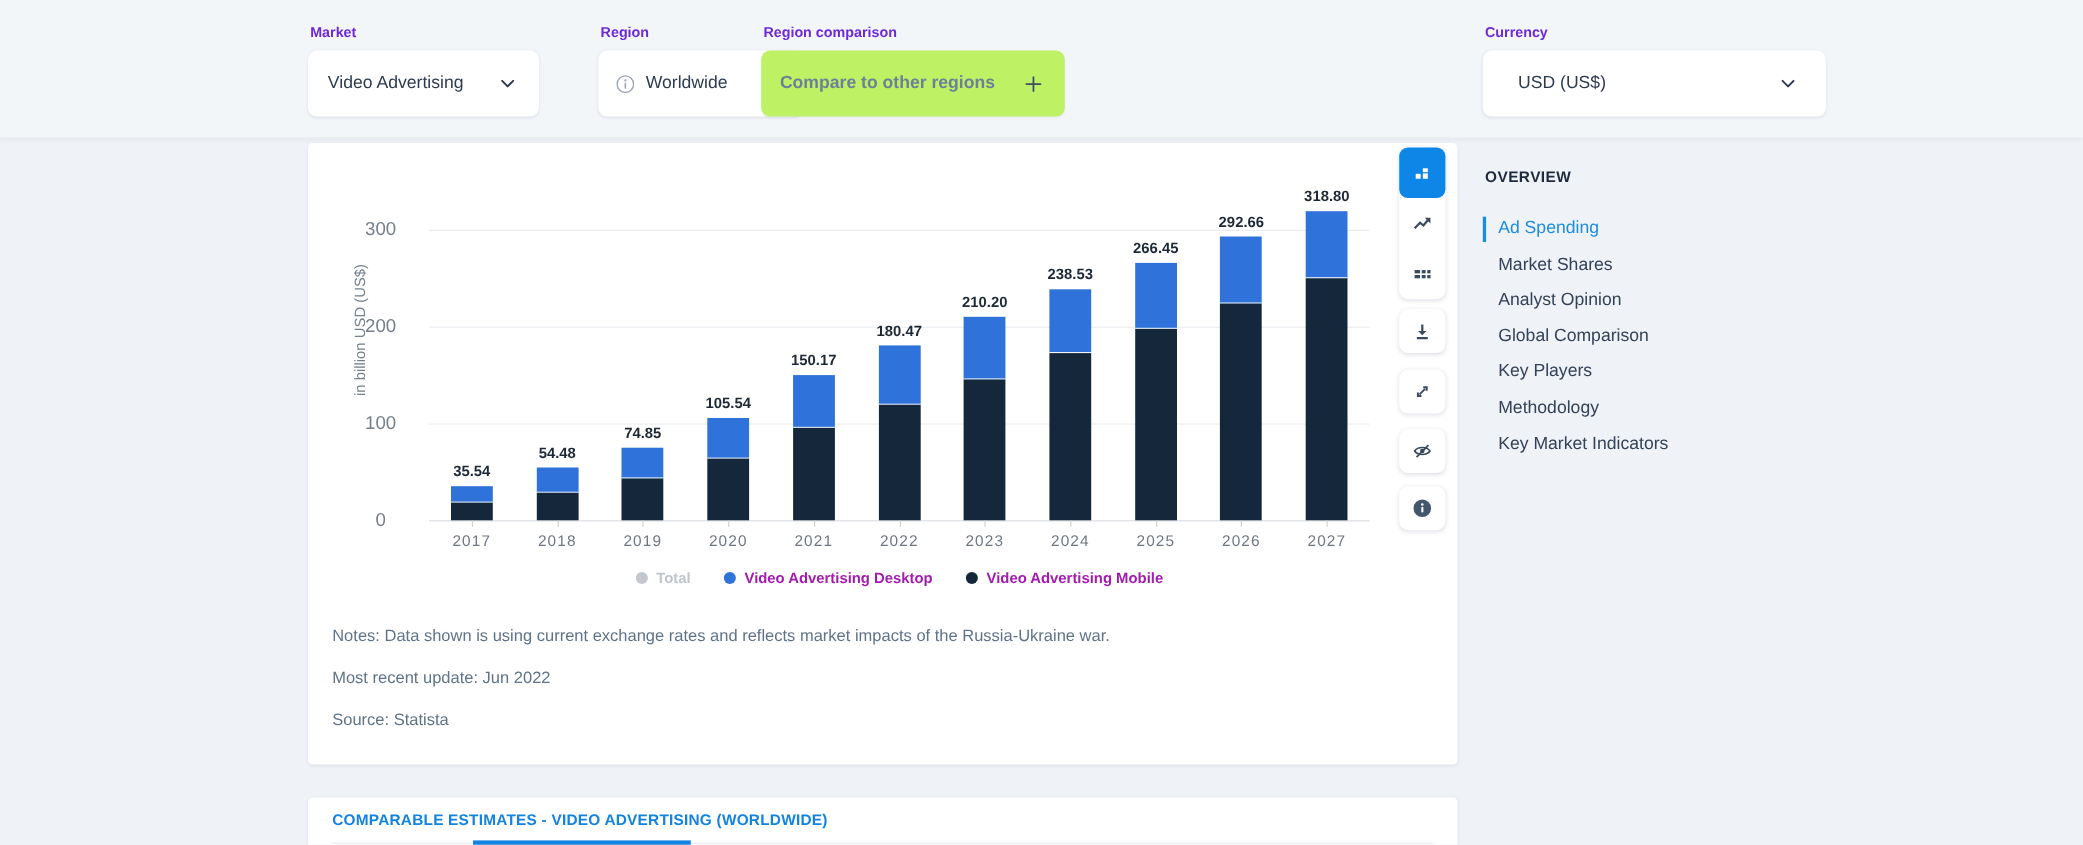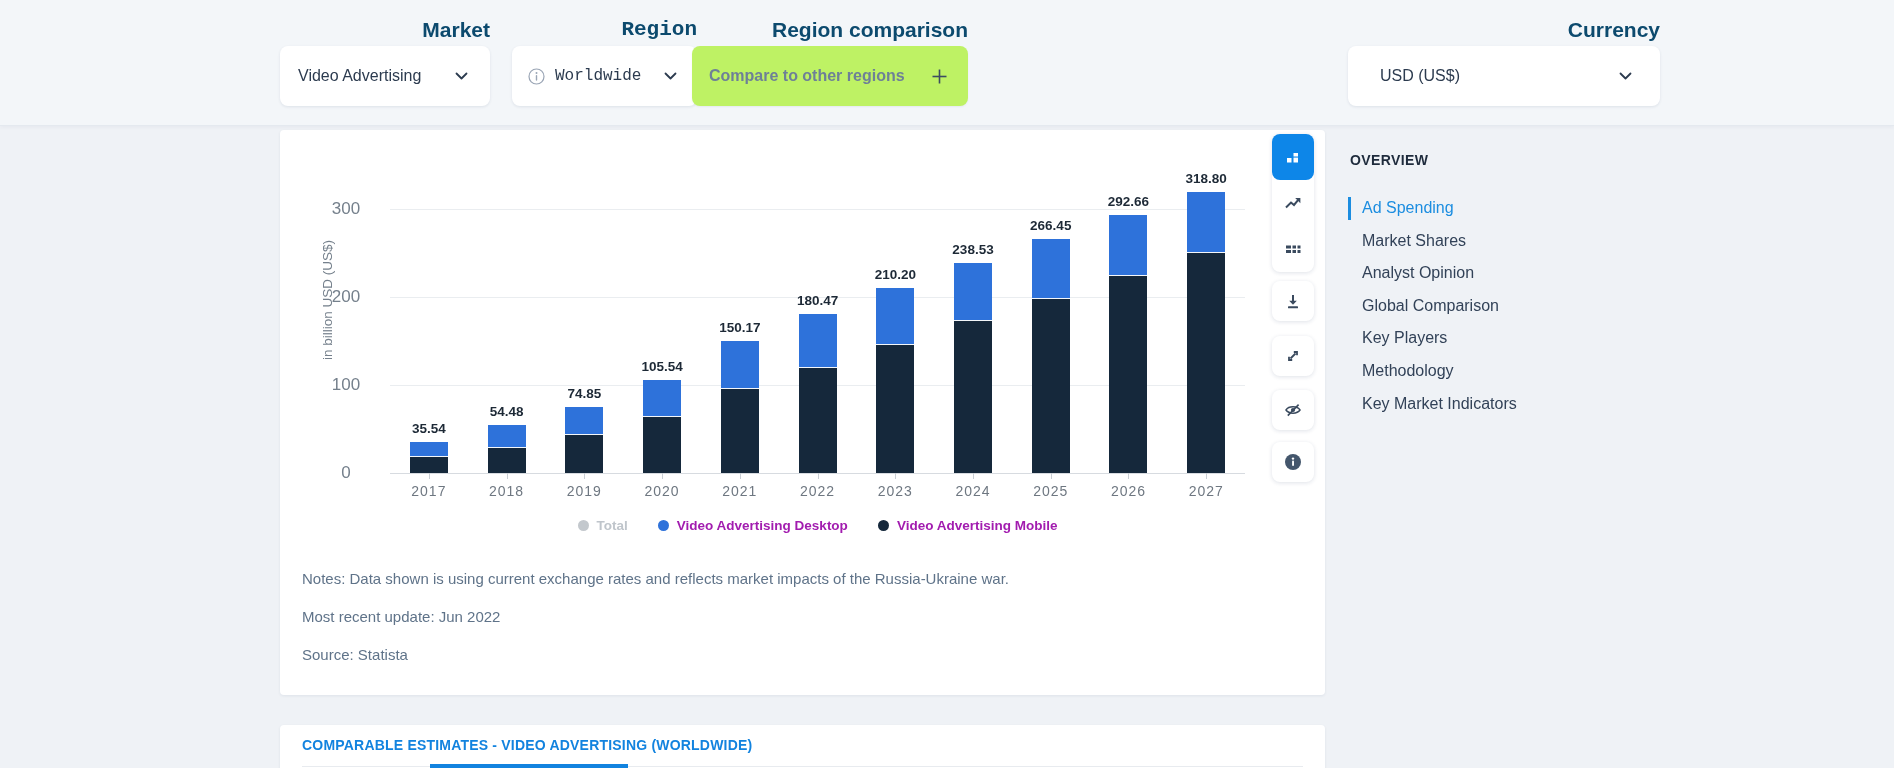--- a/index.html
+++ b/index.html
@@ -7,25 +7,25 @@
   body {
     position:relative;
     background:#eff2f6;
     font-family:"Liberation Sans", sans-serif;
     color:#2c3b4f;
   }
   
   .topbar{position:absolute;top:0;left:0;width:1894px;height:126px;background:#f3f6f9;
     border-bottom:1px solid #e4e9ef;box-shadow:0 2px 3px rgba(40,60,100,.04);}
   .fgroup{position:absolute;top:21px;}
-  .flabel{font-size:21px;font-weight:bold;color:#0c4a6e;line-height:18px;margin:0 0 7px 2px;text-align:right;}
+  .flabel{font-size:13px;font-weight:bold;color:#6d28d9;line-height:18px;margin:0 0 7px 2px;}
   .fbox{display:flex;align-items:center;background:#fff;border-radius:8px;height:60px;
     box-shadow:0 1px 3px rgba(25,45,85,.10);font-size:16px;color:#2c3b4f;cursor:pointer;}
   .fg-market{left:280px;} .fg-market .fbox{width:210px;padding:0 22px 0 18px;}
-  .fg-region{left:512px;font-family:Liberation Mono, monospace;} .fg-region .fbox{width:185px;padding:0 20px 0 16px;}
+  .fg-region{left:544px;} .fg-region .fbox{width:185px;padding:0 20px 0 16px;}
   .fg-compare{left:692px;} .fg-compare .fbox{width:276px;padding:0 20px 0 17px;background:#bef264;
     color:#6e8097;box-shadow:0 1px 2px rgba(25,45,85,.06);font-weight:bold;}
   .fg-currency{left:1348px;} .fg-currency .fbox{width:312px;padding:0 28px 0 32px;}
   .fbox .chev{margin-left:auto;display:flex;}
   .fbox .info-i{margin-right:10px;display:flex;}
   .fbox .plus-i{margin-left:auto;display:flex;}
   
   .card{position:absolute;left:280px;top:130px;width:1045px;height:565px;background:#fff;
     border-radius:4px;box-shadow:0 1px 3px rgba(30,50,90,.08);}
   .gridline{position:absolute;left:110px;width:855px;height:1px;background:#eaedf0;}

